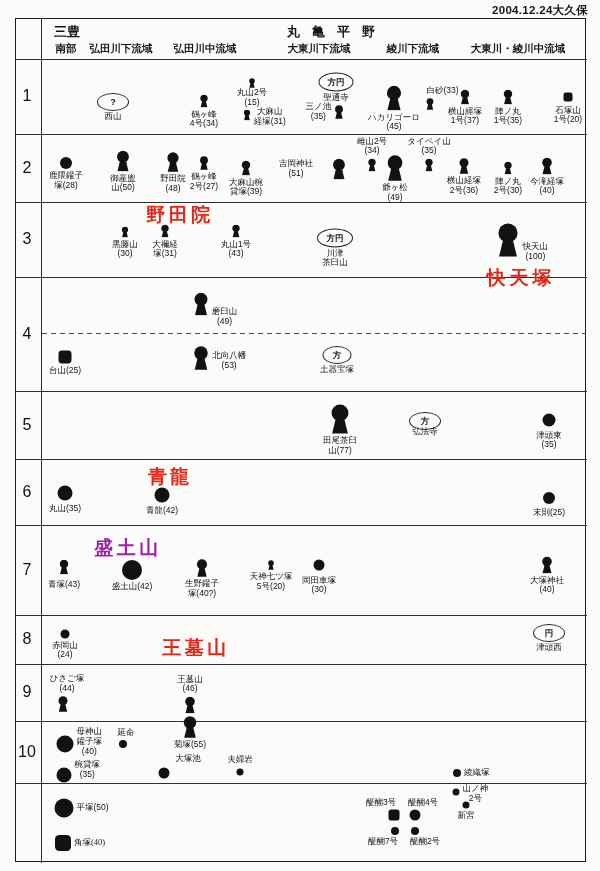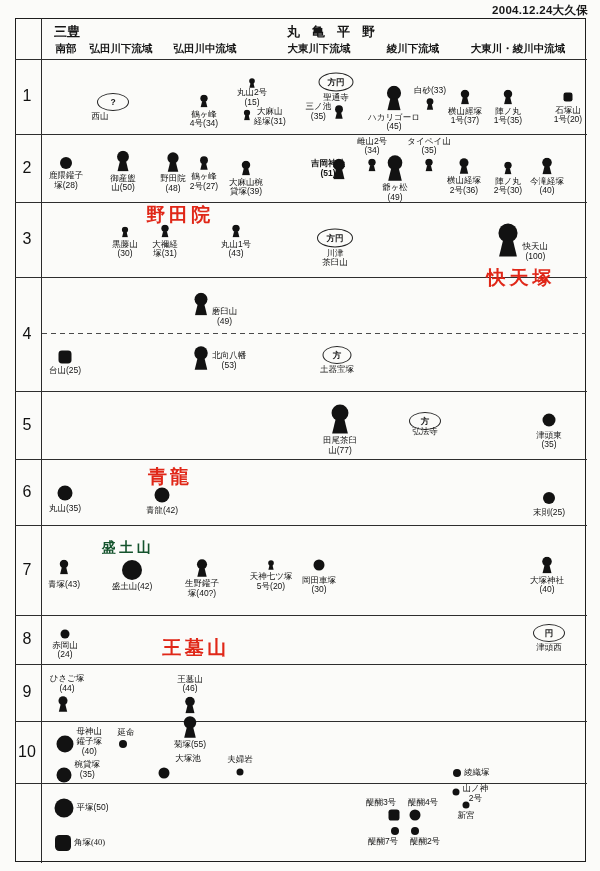--- a/index.html
+++ b/index.html
@@ -64,21 +64,21 @@
     <div class="row-num" style="left: 27px; top: 425px;">5</div>
     <div class="row-num" style="left: 27px; top: 492px;">6</div>
     <div class="row-num" style="left: 27px; top: 570px;">7</div>
     <div class="row-num" style="left: 27px; top: 639px;">8</div>
     <div class="row-num" style="left: 27px; top: 692px;">9</div>
     <div class="row-num" style="left: 27px; top: 752px;">10</div>
     <div class="tomb" style="left: 0px; top: 0px;">
       <div class="icon-lost" style="width: 30px; height: 16px; left: 113px; top: 102px;">
         <span>?</span>
       </div>
-      <div class="tomb-label" style="left: 100px; top: 112px; transform: translateX(-50%); font-family: Liberation Serif, serif;">西山</div>
+      <div class="tomb-label" style="left: 113px; top: 112px; transform: translateX(-50%); font-family: Liberation Serif, serif;">西山</div>
     </div>
     <div class="tomb" style="left: 0px; top: 0px;">
       <svg class="icon-keyhole" width="8.8" height="13" viewBox="0 0 70 100" style="left: 204px; top: 101px;">
         <circle cx="35" cy="29" r="29" fill="#121212"></circle>
         <polygon points="20,51 50,51 62,100 8,100" fill="#121212"></polygon>
       </svg>
       <div class="tomb-label" style="left: 204px; top: 109.5px; transform: translateX(-50%);">鶴ヶ峰
 4号(34)</div>
     </div>
     <div class="tomb" style="left: 0px; top: 0px;">
@@ -117,21 +117,21 @@
         <polygon points="20,51 50,51 62,100 8,100" fill="#121212"></polygon>
       </svg>
       <div class="tomb-label" style="left: 394px; top: 112.5px; transform: translateX(-50%);">ハカリゴーロ
 (45)</div>
     </div>
     <div class="tomb" style="left: 0px; top: 0px;">
       <svg class="icon-keyhole" width="8.2" height="12" viewBox="0 0 70 100" style="left: 430px; top: 104px;">
         <circle cx="35" cy="29" r="29" fill="#121212"></circle>
         <polygon points="20,51 50,51 62,100 8,100" fill="#121212"></polygon>
       </svg>
-      <div class="tomb-label" style="left: 430px; top: 96px; transform: translate(-50%, -100%);">白砂(33)</div>
+      <div class="tomb-label" style="left: 430px; top: 96px; transform: translate(-50%, -100%); padding-left: 25px;">白砂(33)</div>
     </div>
     <div class="tomb" style="left: 0px; top: 0px;">
       <svg class="icon-keyhole" width="10.2" height="15" viewBox="0 0 70 100" style="left: 465px; top: 97px;">
         <circle cx="35" cy="29" r="29" fill="#121212"></circle>
         <polygon points="20,51 50,51 62,100 8,100" fill="#121212"></polygon>
       </svg>
       <div class="tomb-label" style="left: 465px; top: 106.5px; transform: translateX(-50%);">横山經塚
 1号(37)</div>
     </div>
     <div class="tomb" style="left: 0px; top: 0px;">
@@ -182,21 +182,21 @@
         <polygon points="20,51 50,51 62,100 8,100" fill="#121212"></polygon>
       </svg>
       <div class="tomb-label" style="left: 246px; top: 177.5px; transform: translateX(-50%);">大麻山椀
 貸塚(39)</div>
     </div>
     <div class="tomb" style="left: 0px; top: 0px;">
       <svg class="icon-keyhole" width="14.3" height="21" viewBox="0 0 70 100" style="left: 339px; top: 169px;">
         <circle cx="35" cy="29" r="29" fill="#121212"></circle>
         <polygon points="20,51 50,51 62,100 8,100" fill="#121212"></polygon>
       </svg>
-      <div class="tomb-label" style="left: 345px; top: 169px; transform: translate(-100%, -50%); font-weight: bold;">吉岡神社
+      <div class="tomb-label" style="left: 313px; top: 169px; transform: translate(-100%, -50%);">吉岡神社
 (51)</div>
     </div>
     <div class="tomb" style="left: 0px; top: 0px;">
       <svg class="icon-keyhole" width="8.8" height="13" viewBox="0 0 70 100" style="left: 372px; top: 165px;">
         <circle cx="35" cy="29" r="29" fill="#121212"></circle>
         <polygon points="20,51 50,51 62,100 8,100" fill="#121212"></polygon>
       </svg>
       <div class="tomb-label" style="left: 372px; top: 156.5px; transform: translate(-50%, -100%);">雌山2号
 (34)</div>
     </div>
@@ -466,15 +466,15 @@
       <div class="tomb-label" style="left: 462.5px; top: 794px; transform: translateY(-50%);">山ノ神
 2号</div>
     </div>
     <div class="tomb" style="left: 0px; top: 0px;">
       <div class="icon-dot" style="height: 7px; width: 7px; left: 466px; top: 805px;"></div>
       <div class="tomb-label" style="left: 466px; top: 810.5px; transform: translateX(-50%);">新宮</div>
     </div>
     <div class="red-note" style="left: 180px; top: 214px; font-size: 19px; letter-spacing: 3.5px; color: rgb(224, 39, 24); transform: translate(-50%, -50%);">野田院</div>
     <div class="red-note" style="left: 521px; top: 277px; font-size: 19px; letter-spacing: 4px; color: rgb(224, 39, 24); transform: translate(-50%, -50%);">快天塚</div>
     <div class="red-note" style="left: 170px; top: 476px; font-size: 19px; letter-spacing: 3px; color: rgb(224, 39, 24); transform: translate(-50%, -50%);">青龍</div>
-    <div class="red-note" style="left: 128px; top: 547px; font-size: 14px; letter-spacing: 3.5px; color: #14532d; transform: translate(-50%, -50%);">盛土山</div>
+    <div class="red-note" style="left: 128px; top: 547px; font-size: 19px; letter-spacing: 3.5px; color: #a21caf; transform: translate(-50%, -50%);">盛土山</div>
     <div class="red-note" style="left: 196px; top: 647px; font-size: 19px; letter-spacing: 3.5px; color: rgb(224, 39, 24); transform: translate(-50%, -50%);">王墓山</div>
   </div>
 
 </body></html>

